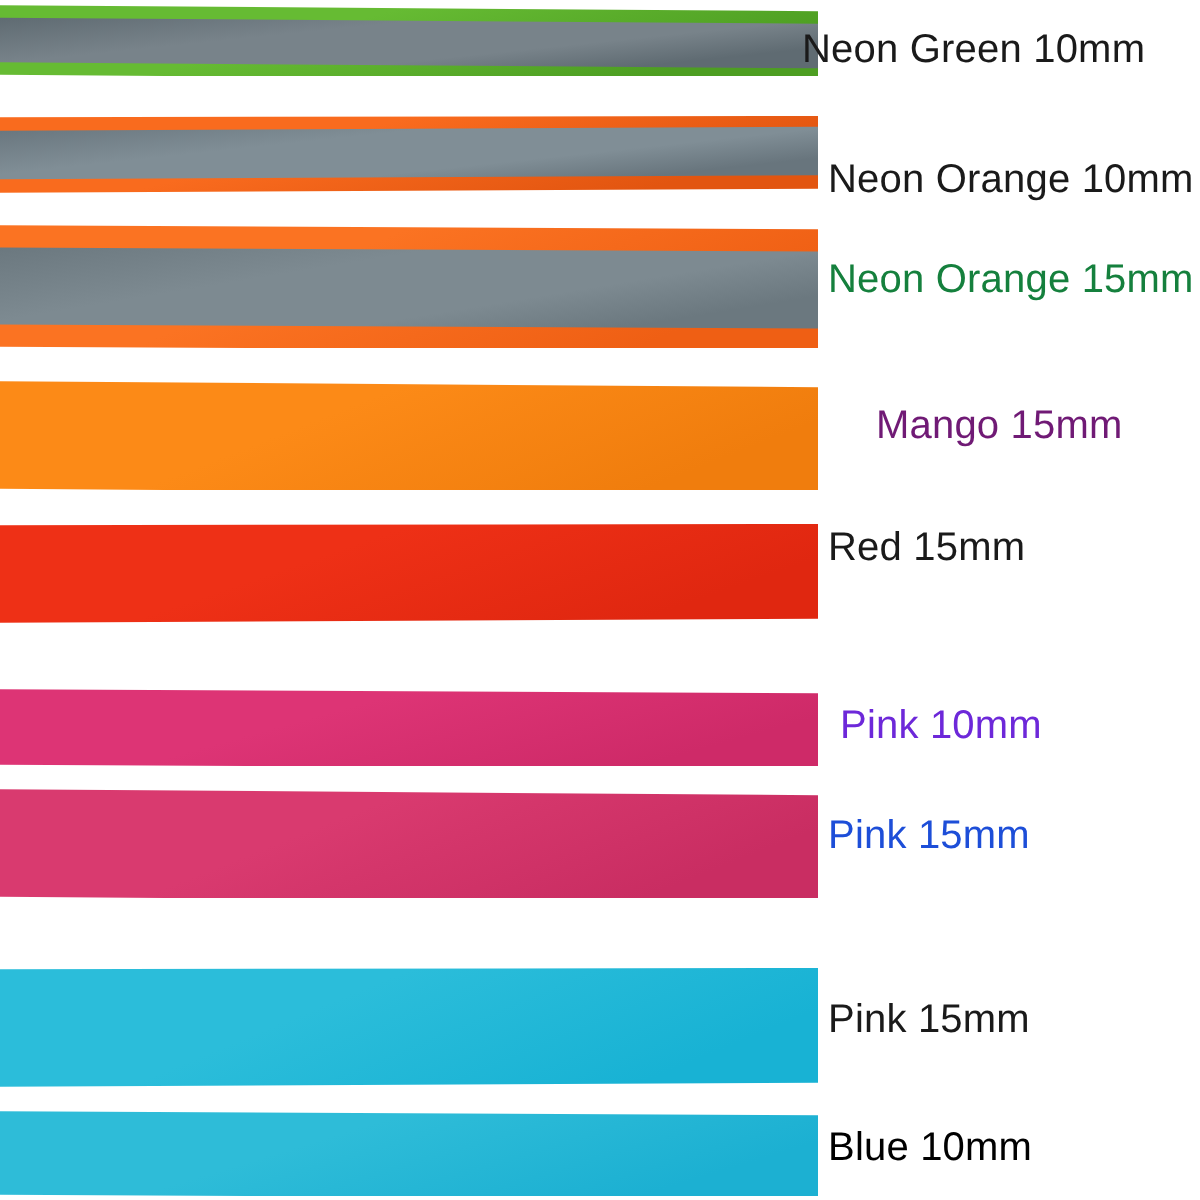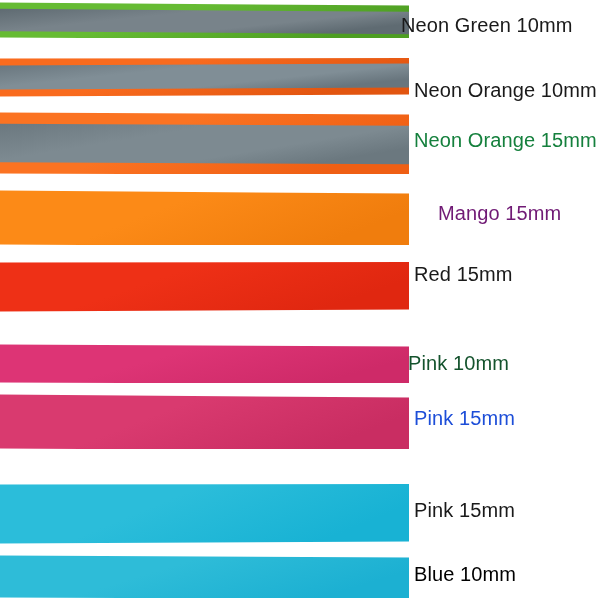--- a/index.html
+++ b/index.html
@@ -154,21 +154,21 @@
           <defs>
             <linearGradient id="g-pink-10mm" x1="0" y1="0" x2="1" y2="0.35">
               <stop offset="0" stop-color="#dd3475"></stop>
               <stop offset="0.45" stop-color="#dd3475"></stop>
               <stop offset="1" stop-color="#ce2a68"></stop>
             </linearGradient>
           </defs>
           <path d="M0 0.6 L409 2.6 L409 40.4 L0 38.4 Z" fill="url(#g-pink-10mm)"></path>
         </svg>
       </div>
-      <div class="swatch-label" style="top: 353px; color: #14532d; left: 408px;">Pink 10mm</div>
+      <div class="swatch-label" style="top: 353px; color: #6d28d9; left: 420px;">Pink 10mm</div>
     </div>
     <div class="swatch-row" style="top: 0px;">
       <div class="strip-wrap" style="top: 394px; height: 55px;">
         <svg class="strip-svg" width="409" height="55" viewBox="0 0 409 55" preserveAspectRatio="none">
           <defs>
             <linearGradient id="g-pink-15mm" x1="0" y1="0" x2="1" y2="0.35">
               <stop offset="0" stop-color="#d93a6f"></stop>
               <stop offset="0.45" stop-color="#d93a6f"></stop>
               <stop offset="1" stop-color="#c92d62"></stop>
             </linearGradient>

